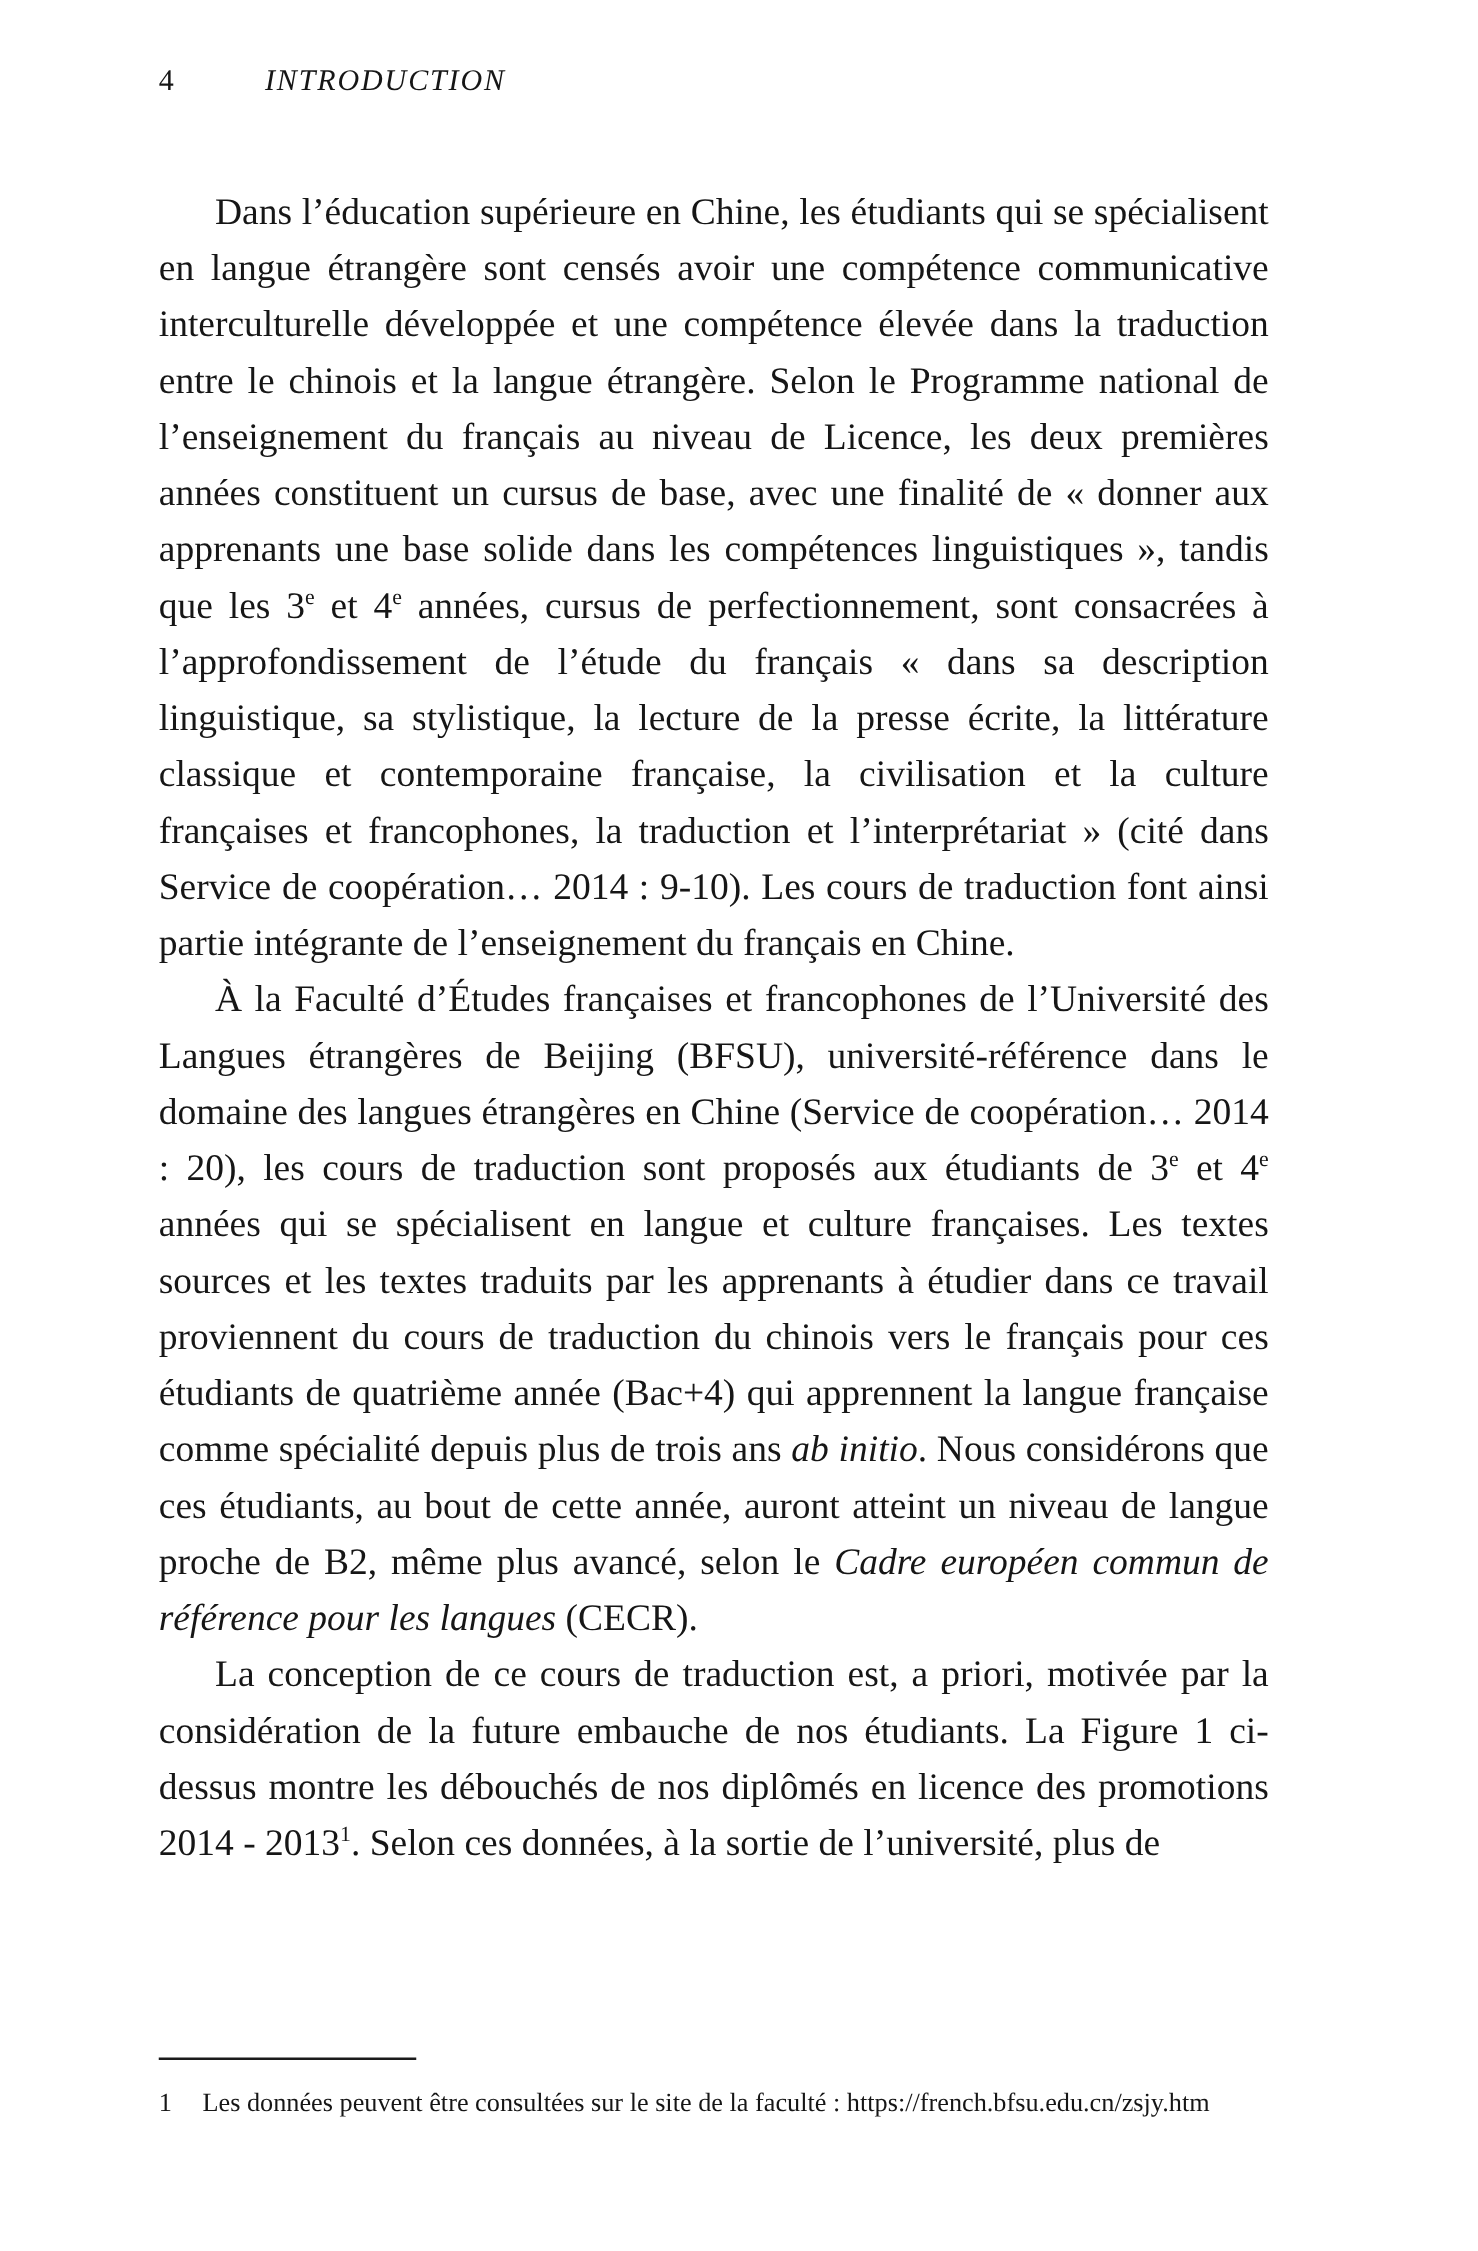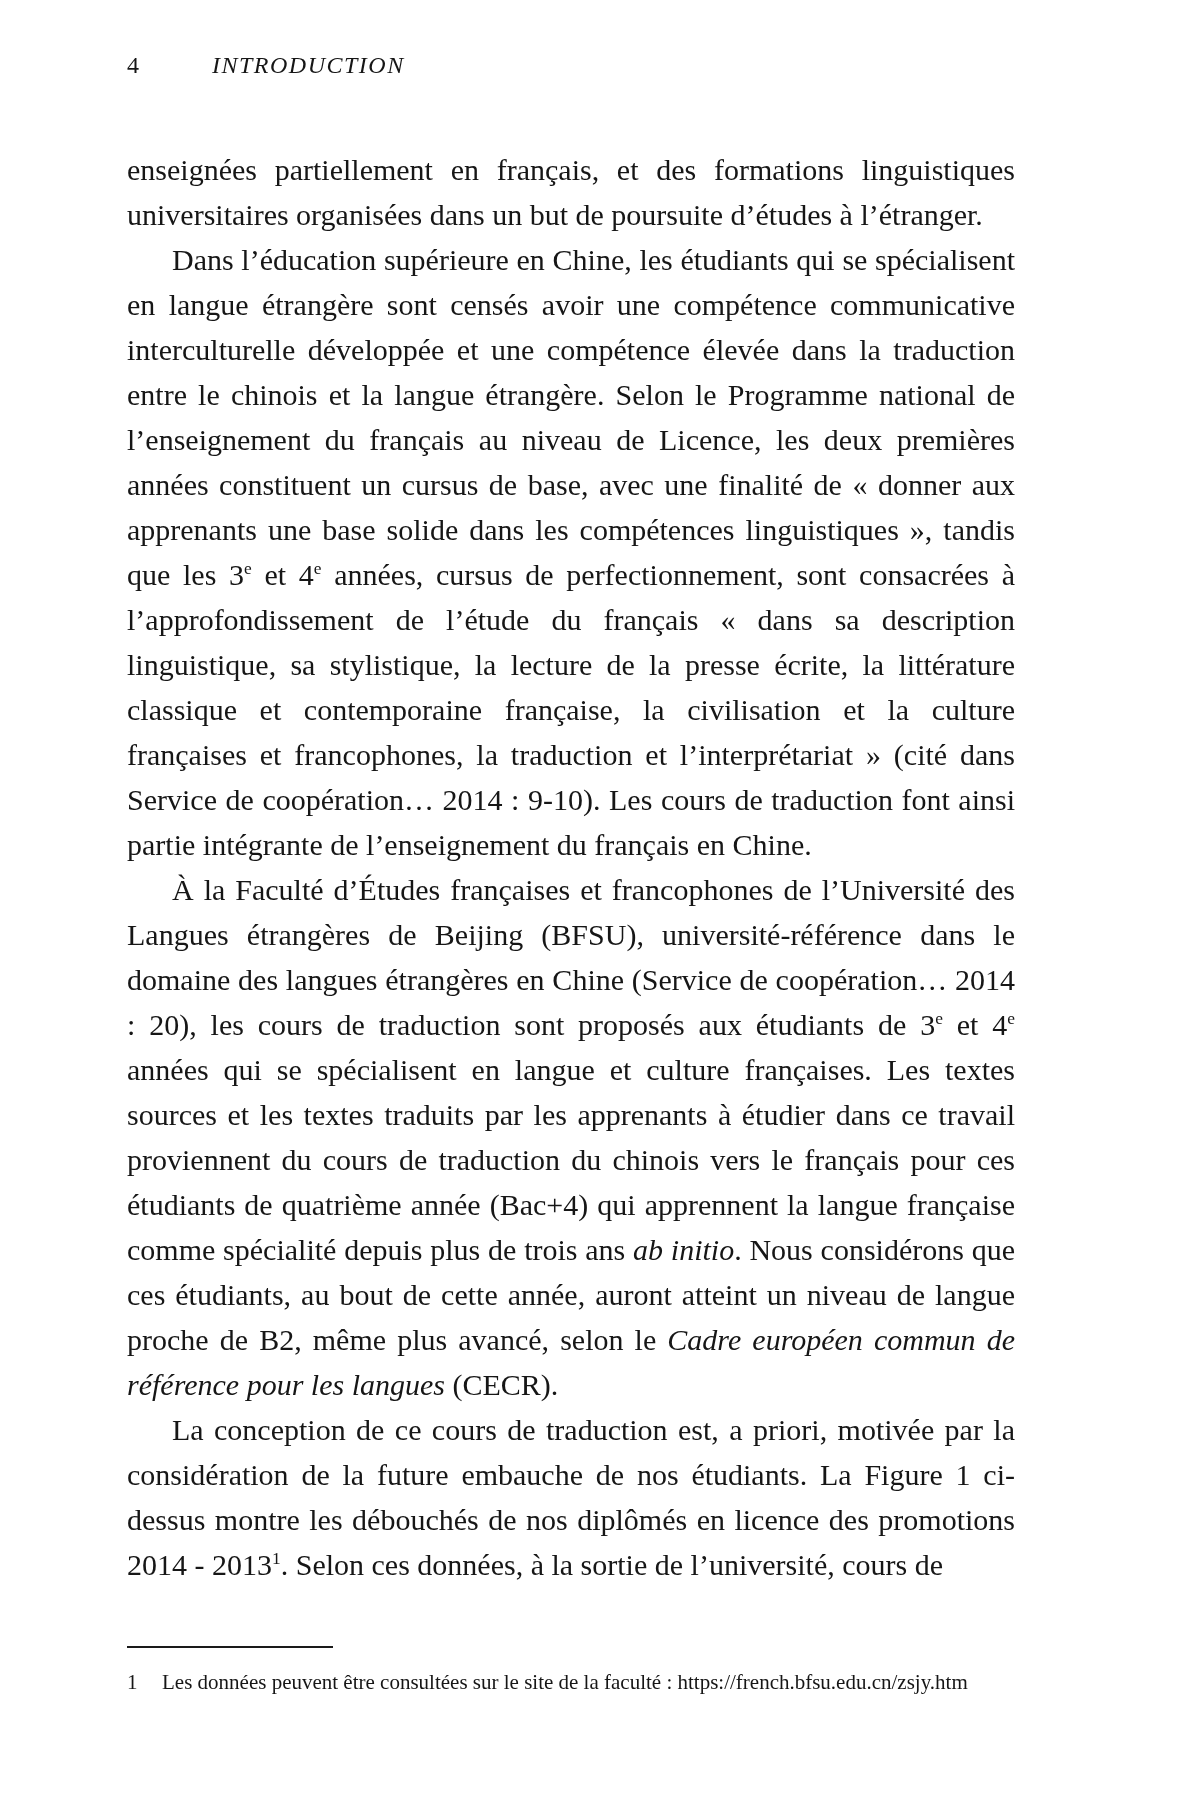--- a/index.html
+++ b/index.html
@@ -87,24 +87,23 @@
 <body>
 
 <div class="page">
 
   <div class="running-header">
     <span class="page-number">4</span>
     <span class="running-title">INTRODUCTION</span>
   </div>
 
   <div class="body-text">
-      <p class="para"><span>enseignées partiellement en français, et des formations linguistiques universitaires organisées dans un but de poursuite d’études à l’étranger.</span></p>
       <p class="para indent"><span>Dans l’éducation supérieure en Chine, les étudiants qui se spécialisent en langue étrangère sont censés avoir une compétence communicative interculturelle développée et une compétence élevée dans la traduction entre le chinois et la langue étrangère. Selon le Programme national de l’enseignement du français au niveau de Licence, les deux premières années constituent un cursus de base, avec une finalité de « donner aux apprenants une base solide dans les compétences linguistiques », tandis que les 3</span><sup>e</sup><span> et 4</span><sup>e</sup><span> années, cursus de perfectionnement, sont consacrées à l’approfondissement de l’étude du français « dans sa description linguistique, sa stylistique, la lecture de la presse écrite, la littérature classique et contemporaine française, la civilisation et la culture françaises et francophones, la traduction et l’interprétariat » (cité dans Service de coopération… 2014 : 9-10). Les cours de traduction font ainsi partie intégrante de l’enseignement du français en Chine.</span></p>
       <p class="para indent"><span>À la Faculté d’Études françaises et francophones de l’Université des Langues étrangères de Beijing (BFSU), université-référence dans le domaine des langues étrangères en Chine (Service de coopération… 2014 : 20), les cours de traduction sont proposés aux étudiants de 3</span><sup>e</sup><span> et 4</span><sup>e</sup><span> années qui se spécialisent en langue et culture françaises. Les textes sources et les textes traduits par les apprenants à étudier dans ce travail proviennent du cours de traduction du chinois vers le français pour ces étudiants de quatrième année (Bac+4) qui apprennent la langue française comme spécialité depuis plus de trois ans </span><i>ab initio</i><span>. Nous considérons que ces étudiants, au bout de cette année, auront atteint un niveau de langue proche de B2, même plus avancé, selon le </span><i>Cadre européen commun de référence pour les langues</i><span> (CECR).</span></p>
-      <p class="para indent"><span>La conception de ce cours de traduction est, a priori, motivée par la considération de la future embauche de nos étudiants. La Figure 1 ci-dessus montre les débouchés de nos diplômés en licence des promotions 2014 - 2013</span><sup>1</sup><span>. Selon ces données, à la sortie de l’université, cours de</span></p>
+      <p class="para indent"><span>La conception de ce cours de traduction est, a priori, motivée par la considération de la future embauche de nos étudiants. La Figure 1 ci-dessus montre les débouchés de nos diplômés en licence des promotions 2014 - 2013</span><sup>1</sup><span>. Selon ces données, à la sortie de l’université, plus de</span></p>
     </div>
 
   <div class="footnote-rule"></div>
 
   <div class="footnote">
     <span class="fn-marker">1</span>
     <span class="fn-text">Les données peuvent être consultées sur le site de la faculté : https://french.bfsu.edu.cn/zsjy.htm</span>
   </div>
 
 </div>

